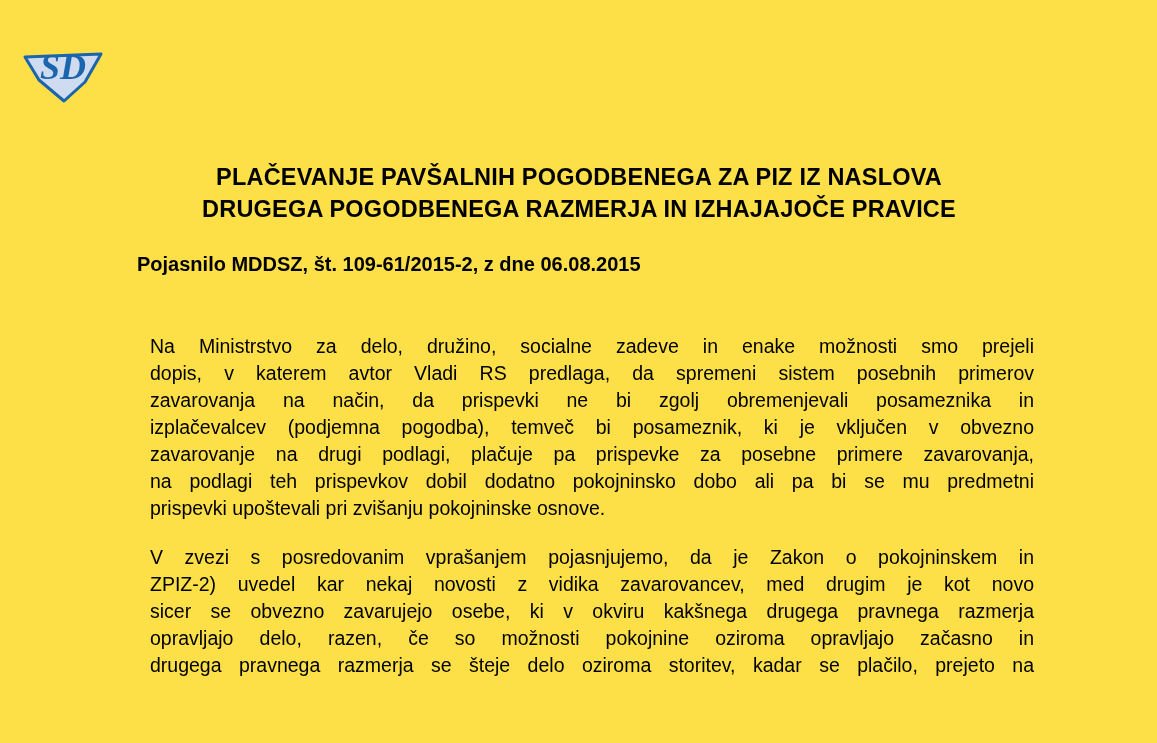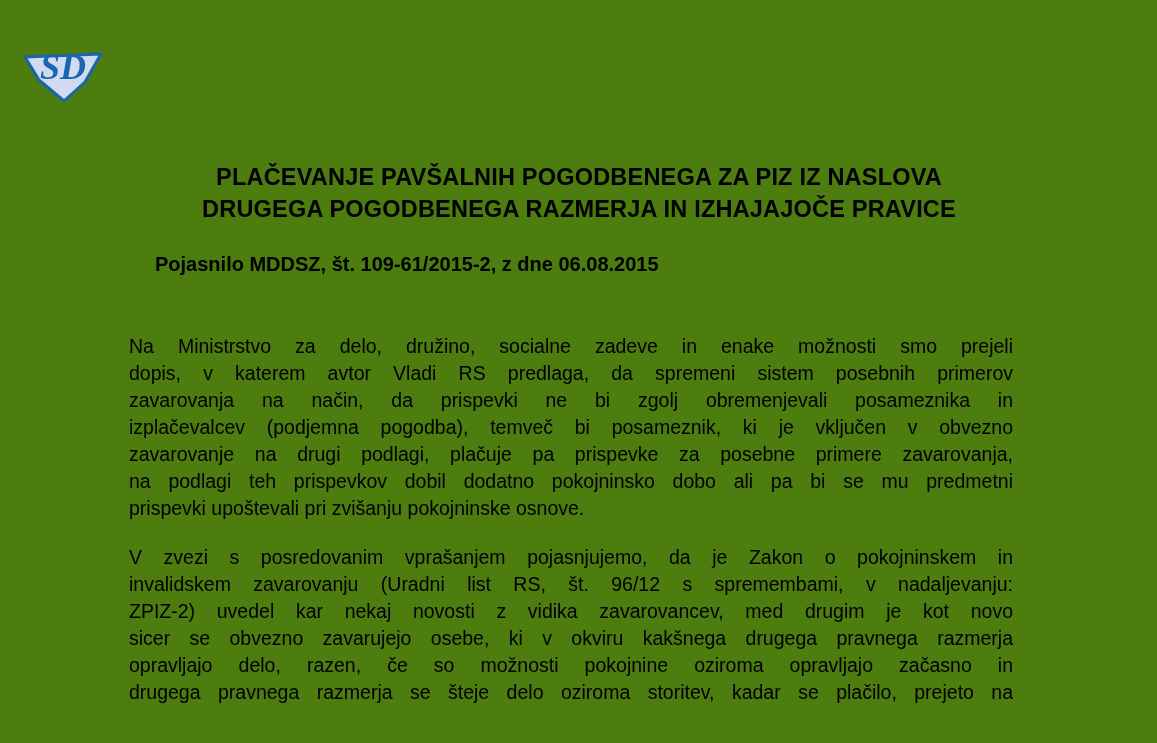--- a/index.html
+++ b/index.html
@@ -14,21 +14,21 @@
     background: #ffffff;
     font-family: "Liberation Sans", sans-serif;
     color: #000000;
   }
   .page {
     position: absolute;
     inset: 0;
     width: 1157px;
     height: 743px;
     overflow: hidden;
-    background: #4d7c0f;
+    background: #fde047;
   }
   .logo {
     position: absolute;
     left: 22px;
     top: 46px;
     width: 82px;
     height: 58px;
   }
   .doc-title {
     position: absolute;
@@ -37,31 +37,31 @@
     width: 924px;
     text-align: center;
     font-weight: bold;
     font-size: 23.5px;
     line-height: 32px;
     letter-spacing: 0.2px;
     white-space: nowrap;
   }
   .doc-subtitle {
     position: absolute;
-    left: 155px;
+    left: 137px;
     top: 251px;
     width: 884px;
     font-weight: bold;
     font-size: 20px;
     line-height: 27px;
     white-space: nowrap;
   }
   .para {
     position: absolute;
-    left: 129px;
+    left: 150px;
     width: 884px;
     font-size: 19.5px;
     line-height: 27px;
   }
   .para .line {
     text-align: justify;
     text-align-last: justify;
     height: 27px;
     overflow: visible;
     white-space: normal;
@@ -94,20 +94,19 @@
       <div class="line">Na Ministrstvo za delo, družino, socialne zadeve in enake možnosti smo prejeli</div>
       <div class="line">dopis, v katerem avtor Vladi RS predlaga, da spremeni sistem posebnih primerov</div>
       <div class="line">zavarovanja na način, da prispevki ne bi zgolj obremenjevali posameznika in</div>
       <div class="line">izplačevalcev (podjemna pogodba), temveč bi posameznik, ki je vključen v obvezno</div>
       <div class="line">zavarovanje na drugi podlagi, plačuje pa prispevke za posebne primere zavarovanja,</div>
       <div class="line">na podlagi teh prispevkov dobil dodatno pokojninsko dobo ali pa bi se mu predmetni</div>
       <div class="line last">prispevki upoštevali pri zvišanju pokojninske osnove.</div>
     </div>
   <div class="para" id="para-1">
       <div class="line">V zvezi s posredovanim vprašanjem pojasnjujemo, da je Zakon o pokojninskem in</div>
-      <div class="line">invalidskem zavarovanju (Uradni list RS, št. 96/12 s spremembami, v nadaljevanju:</div>
       <div class="line">ZPIZ-2) uvedel kar nekaj novosti z vidika zavarovancev, med drugim je kot novo</div>
       <div class="line">sicer se obvezno zavarujejo osebe, ki v okviru kakšnega drugega pravnega razmerja</div>
       <div class="line">opravljajo delo, razen, če so možnosti pokojnine oziroma opravljajo začasno in</div>
       <div class="line">drugega pravnega razmerja se šteje delo oziroma storitev, kadar se plačilo, prejeto na</div>
     </div>
 
 </div>
 
 </body></html>

